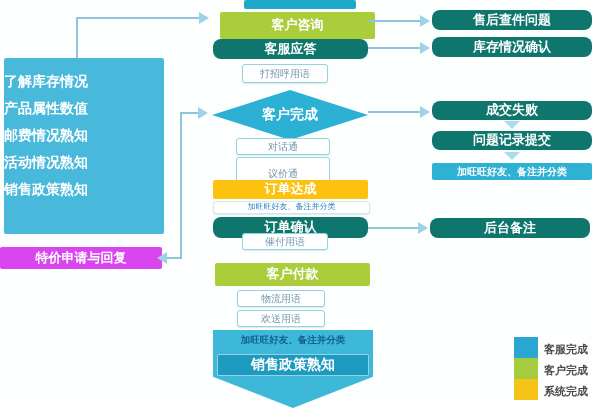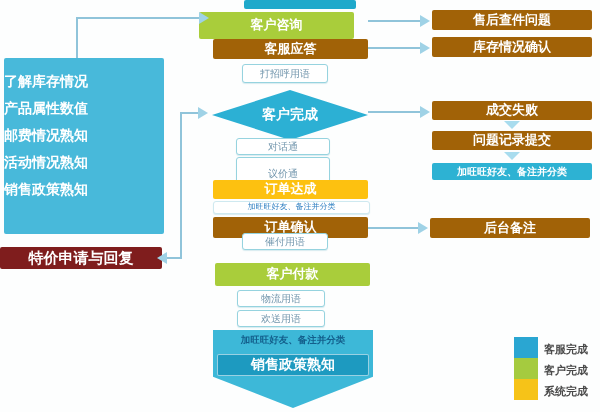--- a/index.html
+++ b/index.html
@@ -2,21 +2,21 @@
 <html><head>
 <meta charset="utf-8">
 <style>
   html,body{margin:0;padding:0;background:#ffffff;}
   .stage{position:relative;width:600px;height:412px;background:#fdfefe;overflow:hidden;
          font-family:"Liberation Sans", sans-serif;}
   .box{position:absolute;display:flex;align-items:center;justify-content:center;
        box-sizing:border-box;border-radius:2px;color:#fff;font-weight:bold;
        text-align:center;line-height:1.1;}
   .teal{background:#45b8d9;}
-  .blue{background:#a16207;}
+  .blue{background:#0f766e;border-radius:8px;}
   .green{background:#a9cd3b;}
   .yellow{background:#fdc110;}
   .whitebox{background:#ffffff;border:1px solid #96d3df;border-radius:3px;
             color:#7296ad;font-weight:normal;box-shadow:0 1px 1px rgba(150,200,215,.35);}
   .diamond{position:absolute;display:flex;align-items:center;justify-content:center;
            background:#2cb0d4;color:#fff;font-weight:bold;
            clip-path:polygon(50% 0,100% 50%,50% 100%,0 50%);}
   .line{position:absolute;background:#90c4da;}
   .arrow-r{position:absolute;width:0;height:0;border-top:6px solid transparent;
            border-bottom:6px solid transparent;border-left:10px solid #9fd2e6;}
@@ -40,23 +40,23 @@
 
   <div class="box teal" style="left:244px;top:0;width:112px;height:9px;background:#1fa9cb;"></div>
 
   <div class="info-list">
     <div>了解库存情况</div>
     <div>产品属性数值</div>
     <div>邮费情况熟知</div>
     <div>活动情况熟知</div>
     <div>销售政策熟知</div>
   </div>
-  <div class="box" style="left:0;top:247px;width:162px;height:22px;background:#7f1d1d;font-size:15px;">特价申请与回复</div>
+  <div class="box" style="left:0;top:247px;width:162px;height:22px;background:#d946ef;font-size:13px;">特价申请与回复</div>
 
-  <div class="box green" style="left:199px;top:12px;width:155px;height:27px;font-size:13px;">客户咨询</div>
+  <div class="box green" style="left:220px;top:12px;width:155px;height:27px;font-size:13px;">客户咨询</div>
 
   <div class="box blue" style="left:213px;top:39px;width:155px;height:20px;font-size:13px;">客服应答</div>
 
   <div class="box whitebox" style="left:242px;top:64px;width:86px;height:19px;font-size:10px;">打招呼用语</div>
 
   <div class="diamond" style="left:212px;top:90px;width:156px;height:50px;font-size:14px;">客户完成</div>
 
   <div class="box whitebox" style="left:236px;top:138px;width:94px;height:17px;font-size:10px;">对话通</div>
   <div class="box whitebox" style="left:236px;top:157px;width:94px;height:33px;font-size:10px;">议价通</div>
 

